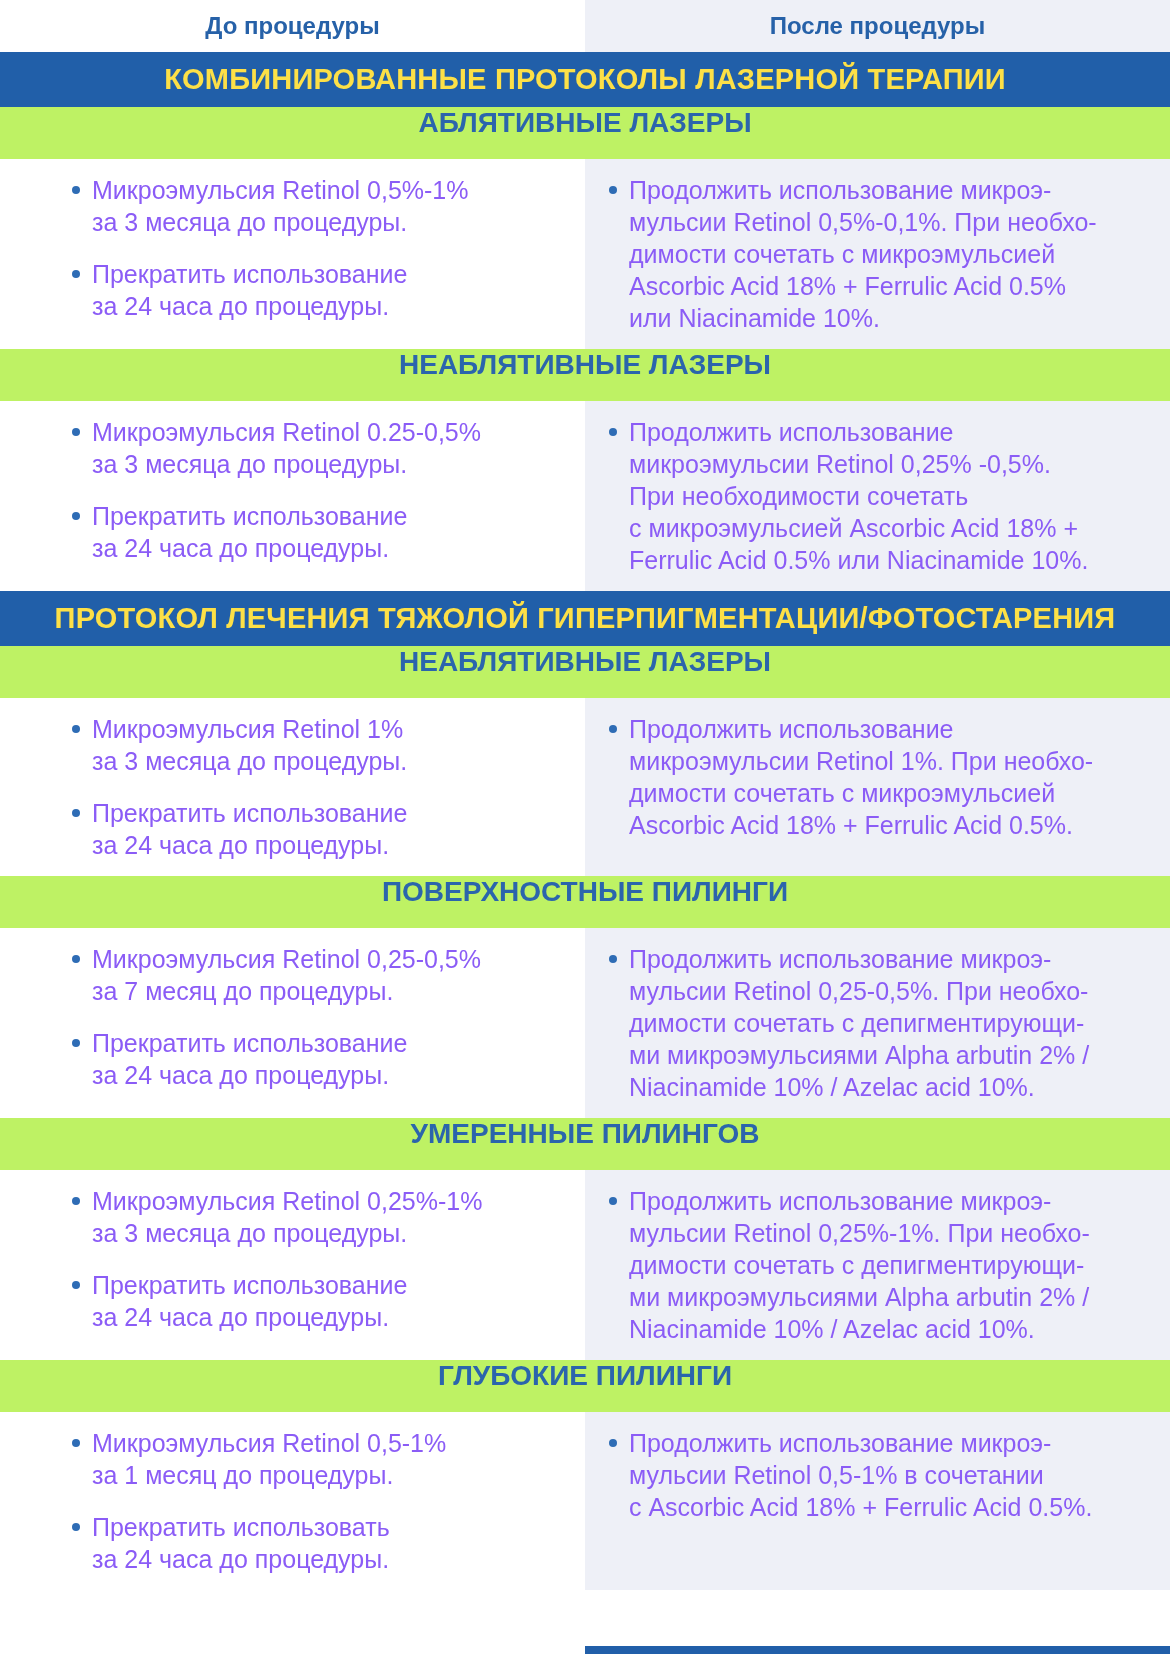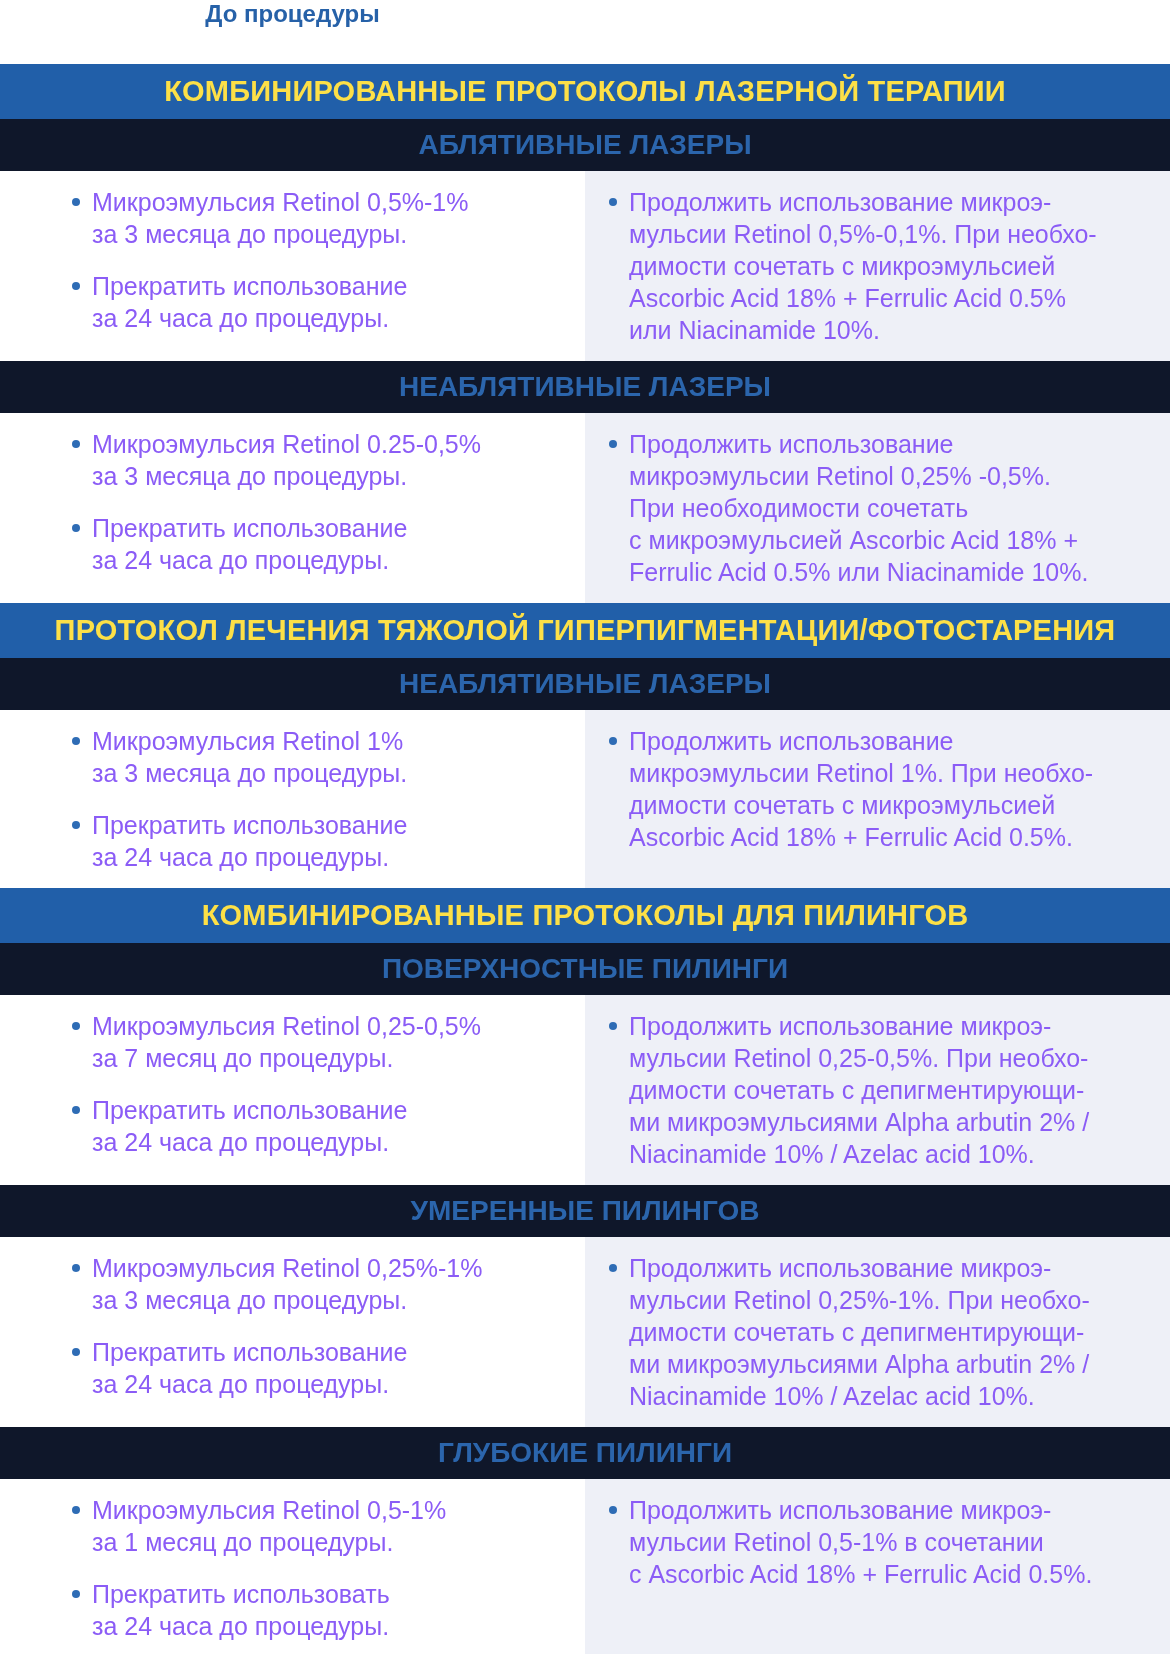--- a/index.html
+++ b/index.html
@@ -9,43 +9,43 @@
     -webkit-font-smoothing: antialiased;
   }
   .page {
     width: 1170px;
     min-height: 1654px;
     display: flex;
     flex-direction: column;
     background: #ffffff;
   }
   
-  .col-header-row { display: flex; height: 64px; flex-direction: column; }
+  .col-header-row { display: flex; height: 52px; }
   .col-header {
     width: 585px;
     display: flex; align-items: center; justify-content: center;
     font-size: 24px; font-weight: bold; color: #2661a8;
   }
   .col-header.after { background: #eef0f7; }
   
   .banner {
     background: #215fa9;
     min-height: 55px;
     display: flex; align-items: center; justify-content: center;
     padding: 0 20px;
   }
   .banner-text {
     color: #fde047; font-weight: bold; font-size: 29px;
     letter-spacing: 0.2px; text-align: center; line-height: 1.1;
   }
   
   .subheader {
-    background: #0f172a;
+    background: #bef264;
     min-height: 52px;
-    display: flex; align-items: center; justify-content: center;
+    display: flex; align-items: flex-start; justify-content: center;
   }
   .subheader-text {
     color: #2b65ac; font-weight: bold; font-size: 28px; text-align: center;
   }
   
   .content-row { display: flex; align-items: stretch; }
   .cell {
     width: 585px; box-sizing: border-box;
     padding: 15px 28px 15px 72px;
   }
@@ -72,20 +72,23 @@
 </style>
 </head>
 <body>
 
 <div class="page">
 
   <header class="col-header-row">
     <div class="col-header before">
       <span>До процедуры</span>
     </div>
+    <div class="col-header after">
+      <span>После процедуры</span>
+    </div>
   </header>
 
   <main id="sections">
       <div class="banner">
         <span class="banner-text">КОМБИНИРОВАННЫЕ ПРОТОКОЛЫ ЛАЗЕРНОЙ ТЕРАПИИ</span>
       </div>
       <section class="subsection">
         <div class="subheader">
           <span class="subheader-text">АБЛЯТИВНЫЕ ЛАЗЕРЫ</span>
         </div>
@@ -167,23 +170,20 @@
             <div class="bullet-item">
               <span class="dot"></span>
               <span class="bullet-text">Продолжить использование
 микроэмульсии Retinol 1%. При необхо-
 димости сочетать с микроэмульсией
 Ascorbic Acid 18% + Ferrulic Acid 0.5%.</span>
             </div>
           </div>
         </div>
       </section>
-      <div class="banner">
-        <span class="banner-text">КОМБИНИРОВАННЫЕ ПРОТОКОЛЫ ДЛЯ ПИЛИНГОВ</span>
-      </div>
       <section class="subsection">
         <div class="subheader">
           <span class="subheader-text">ПОВЕРХНОСТНЫЕ ПИЛИНГИ</span>
         </div>
         <div class="content-row">
           <div class="cell before">
             <div class="bullet-item">
               <span class="dot"></span>
               <span class="bullet-text">Микроэмульсия Retinol 0,25-0,5%
 за 7 месяц до процедуры.</span>

